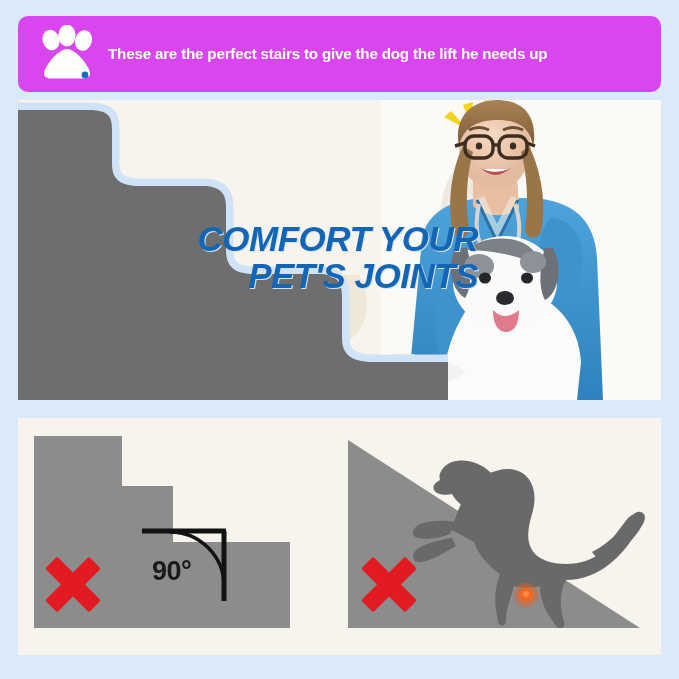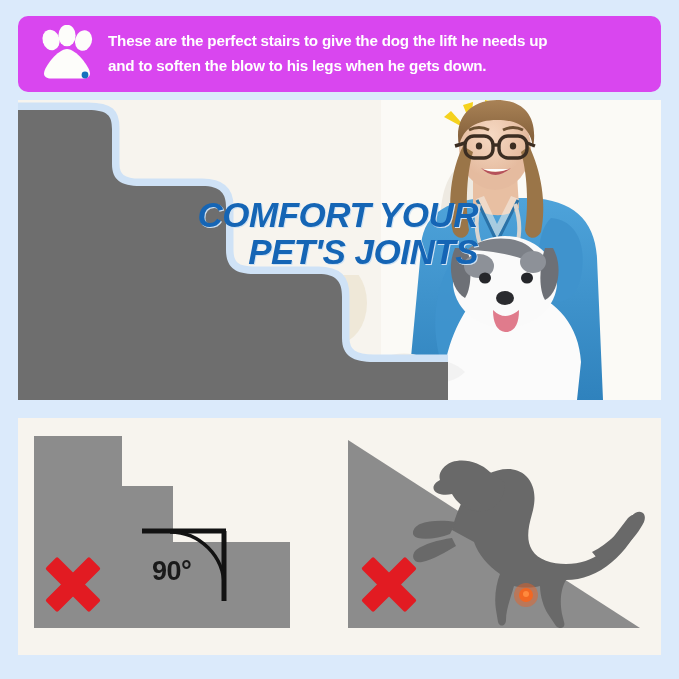--- a/index.html
+++ b/index.html
@@ -26,21 +26,21 @@
   }
 
   
   .hero{
     position:absolute;left:18px;top:100px;width:643px;height:300px;
     background:#f7f4ee;overflow:hidden;
   }
   .hero-wm{position:absolute;left:200px;top:175px;width:250px;height:230px;opacity:1;}
   .hero-stairs{position:absolute;left:0;top:0;width:430px;height:300px;}
   .hero-title{
-    position:absolute;left:90px;top:96px;width:370px;
+    position:absolute;left:90px;top:120px;width:370px;
     text-align:right;
     font-size:35px;font-weight:bold;font-style:italic;
     color:#1565b5;line-height:1.06;letter-spacing:-0.5px;
     text-shadow:1px 1px 0 #cfe2f3;
   }
   .hero-photo{position:absolute;right:0;top:0;width:280px;height:300px;}
 
   
   .bottom{
     position:absolute;left:18px;top:418px;width:643px;height:237px;
@@ -65,21 +65,20 @@
       <svg viewBox="0 0 62 58" width="62" height="58">
         <ellipse cx="15" cy="15" rx="8.4" ry="10.4" fill="#fdfdfa" transform="rotate(-16 15 15)"></ellipse>
         <ellipse cx="31" cy="10.5" rx="8.6" ry="10.8" fill="#fdfdfa"></ellipse>
         <ellipse cx="47.5" cy="15.5" rx="8.4" ry="10.4" fill="#fdfdfa" transform="rotate(16 47.5 15.5)"></ellipse>
         <path d="M31 24 C40 24 54 42 54 48.5 C54 52 51 53.5 47 53.5 L15 53.5 C11 53.5 8 52 8 48.5 C8 42 22 24 31 24 Z" fill="#fdfdfa"></path>
         <circle cx="49" cy="50" r="3.4" fill="#1571bd"></circle>
       </svg>
     </div>
     <div class="banner-text">
       <div>These are the perfect stairs to give the dog the lift he needs up</div>
-      <div>and to soften the blow to his legs when he gets down.</div>
     </div>
   </div>
 
   <div class="hero">
 
     <svg class="hero-wm" viewBox="0 0 250 230">
       <ellipse cx="42" cy="48" rx="32" ry="42" fill="#efe8d8" transform="rotate(-12 42 48)"></ellipse>
       <ellipse cx="118" cy="28" rx="31" ry="41" fill="#efe8d8"></ellipse>
       <ellipse cx="196" cy="52" rx="32" ry="42" fill="#efe8d8" transform="rotate(12 196 52)"></ellipse>
       <path d="M120 92 C168 92 232 152 232 186 C232 208 212 220 186 220 L54 220 C28 220 8 208 8 186 C8 152 72 92 120 92 Z" fill="#efe8d8"></path>

